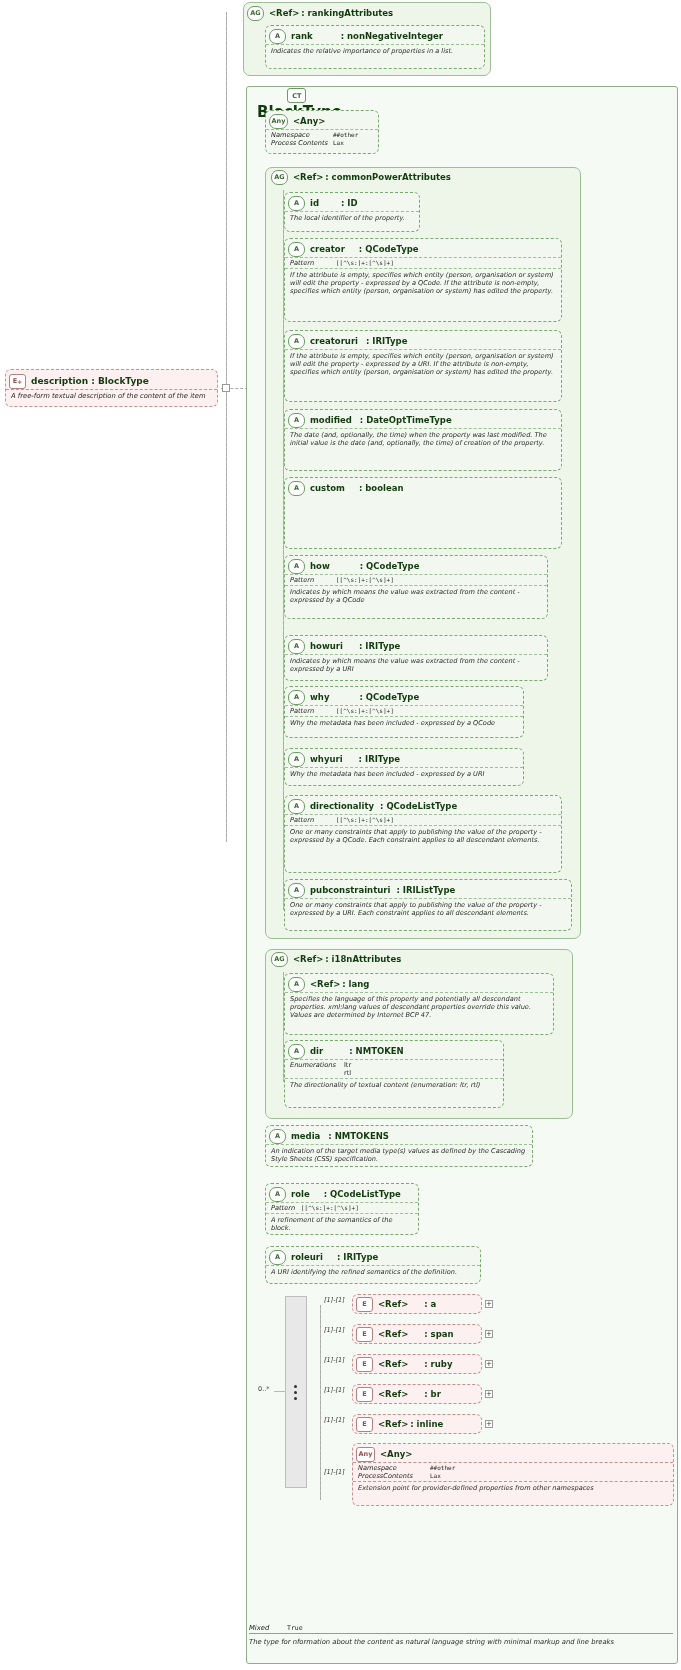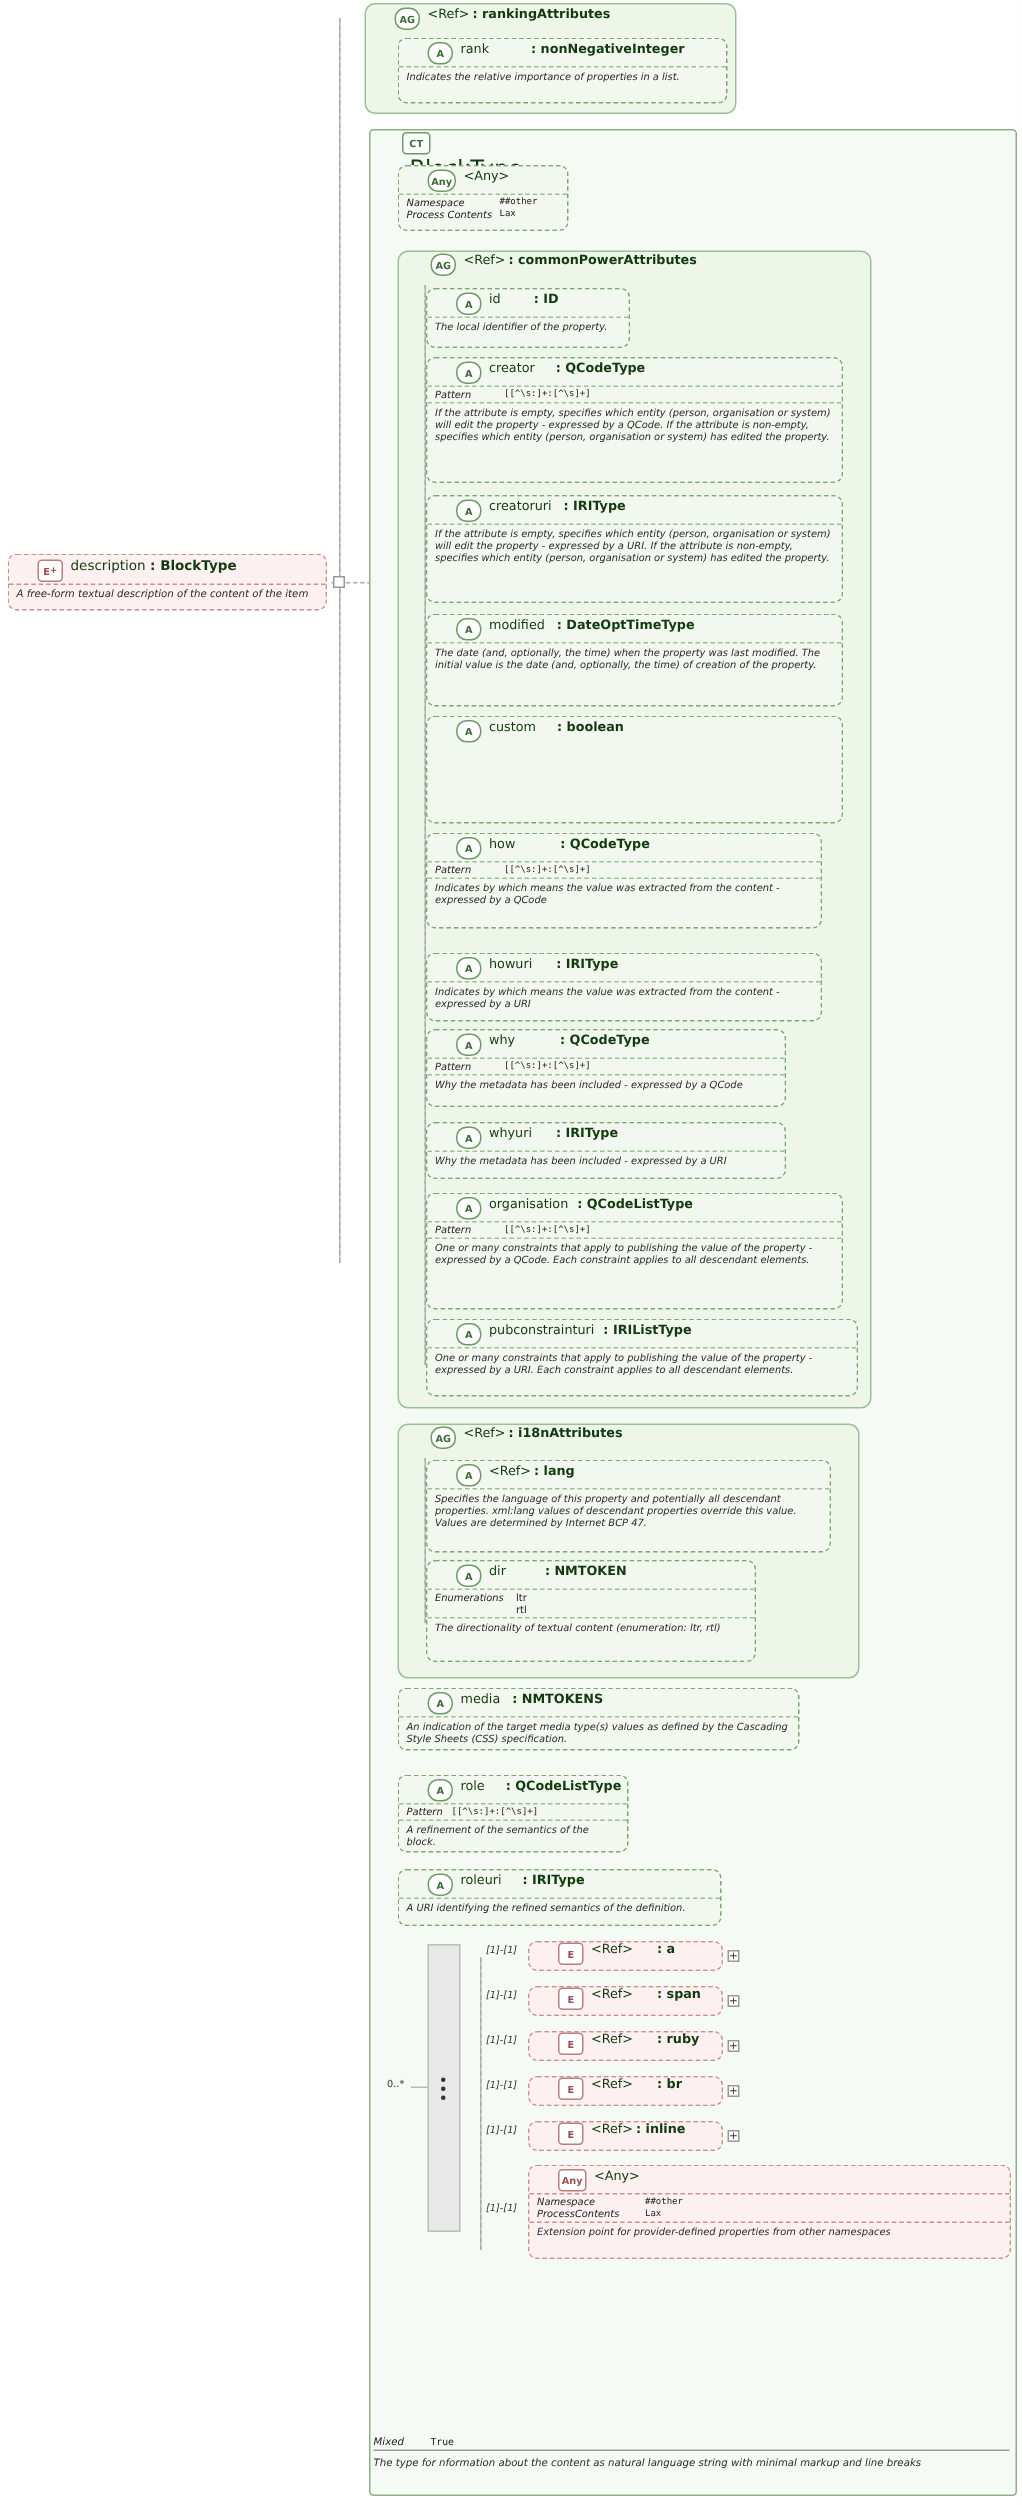--- a/index.html
+++ b/index.html
@@ -6,27 +6,27 @@
   body{width:681px;height:1670px;position:relative;font-family:"DejaVu Sans","Liberation Sans",sans-serif;font-size:8px;color:#1a1a1a;overflow:hidden;}
   .abs{position:absolute;box-sizing:border-box;}
 
   
   .node{border-radius:6px;background:#f2f8ef;border:1px solid #7aa870;}
   .node.dashed{border-style:dashed;}
   .node.pinkdash{background:#fdf0f0;border-color:#c88f8f;border-style:dashed;}
   .grp{border-radius:7px;background:#eef6ea;border:1px solid #9dbf95;}
   .ct{border:1px solid #8fae88;background:#f6faf4;border-radius:3px;}
 
-  .hdr{display:flex;height:16px;padding-left:19px;}
+  .hdr{display:flex;align-items:center;height:16px;padding-left:3px;}
   .badge{width:15px;height:13px;border-radius:7px;border:1px solid #6d9b64;background:#ffffff;
          display:flex;align-items:center;justify-content:center;font-size:6.5px;color:#3c6b35;font-weight:bold;flex:0 0 auto;}
   .badge.sq{border-radius:3px;}
   .badge.pinkb{border-color:#b97f7f;color:#9a4f4f;}
   .nm{margin-left:5px;font-size:8.5px;color:#123a0f;white-space:nowrap;}
-  .nm.b{font-weight:normal;}
+  .nm.b{font-weight:bold;}
   .ty{margin-left:2px;font-size:8.5px;color:#123a0f;white-space:nowrap;}
   .ty.bold{font-weight:bold;}
 
   .desc{font-size:6.6px;font-style:italic;color:#2a2a2a;line-height:1.22;padding:2px 4px 2px 5px;border-top:1px dashed #9dbf95;}
   .pattern{display:flex;font-size:6.6px;color:#222;padding:1px 4px 1px 5px;border-top:1px dashed #9dbf95;}
   .pattern i{font-style:italic;min-width:46px;}
   .pattern code{font-family:"DejaVu Sans Mono","Liberation Mono",monospace;font-size:6px;}
   .kv{display:flex;font-size:6.6px;color:#222;padding:1px 4px 1px 5px;border-top:1px dashed #9dbf95;}
   .kv .k{font-style:italic;min-width:72px;}
   .kv .v{font-family:"DejaVu Sans Mono","Liberation Mono",monospace;font-size:6px;}
@@ -198,21 +198,21 @@
     <div class="badge">A</div>
     <div class="nm b">whyuri</div>
     <div class="ty bold" style="margin-left:16px;">: IRIType</div>
   </div>
   <div class="desc">Why the metadata has been included - expressed by a URI</div>
 </div>
 
 <div class="abs node dashed" style="left:284px;top:795px;width:278px;height:78px;">
   <div class="hdr" style="padding-top:2px;">
     <div class="badge">A</div>
-    <div class="nm b">organisation</div>
+    <div class="nm b">directionality</div>
     <div class="ty bold" style="margin-left:6px;">: QCodeListType</div>
   </div>
   <div class="pattern">
     <i>Pattern</i>
     <code>[[^\s:]+:[^\s]+]</code>
   </div>
   <div class="desc">One or many constraints that apply to publishing the value of the property - expressed by a QCode. Each constraint applies to all descendant elements.</div>
 </div>
 
 <div class="abs node dashed" style="left:284px;top:879px;width:288px;height:52px;">

